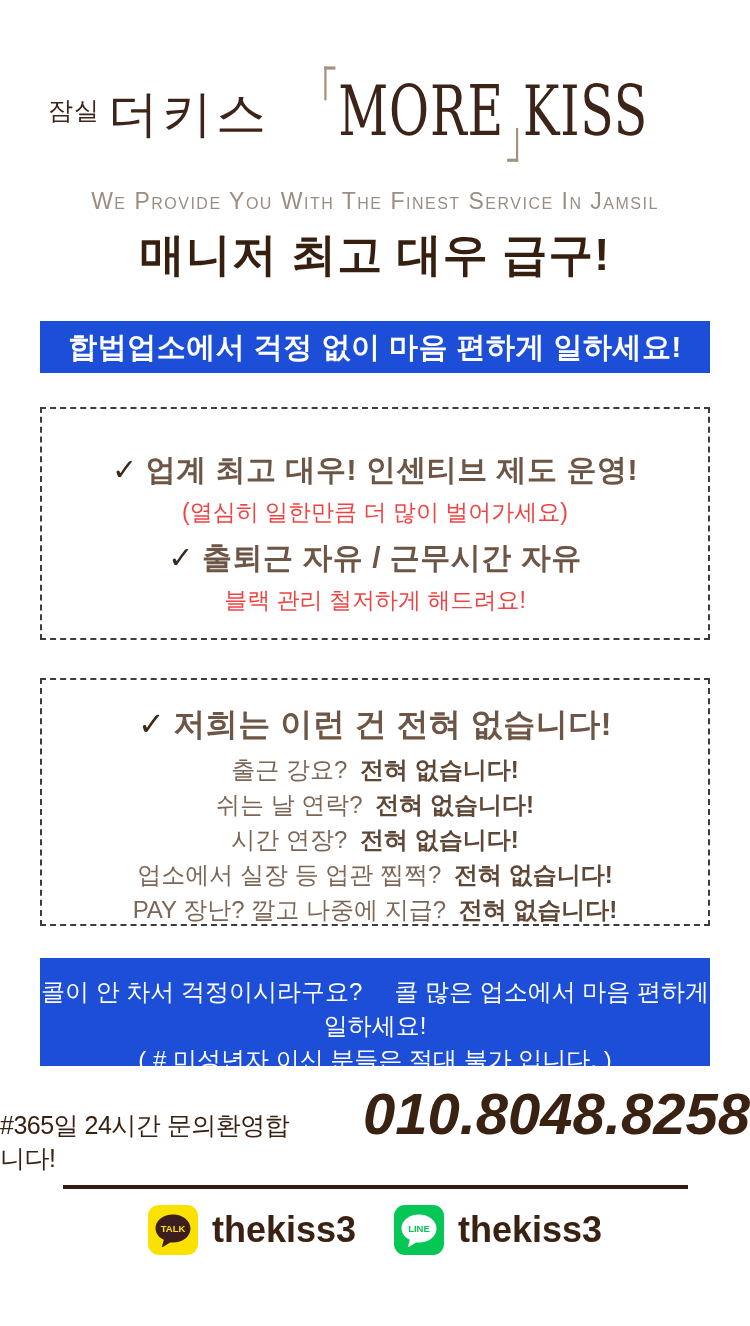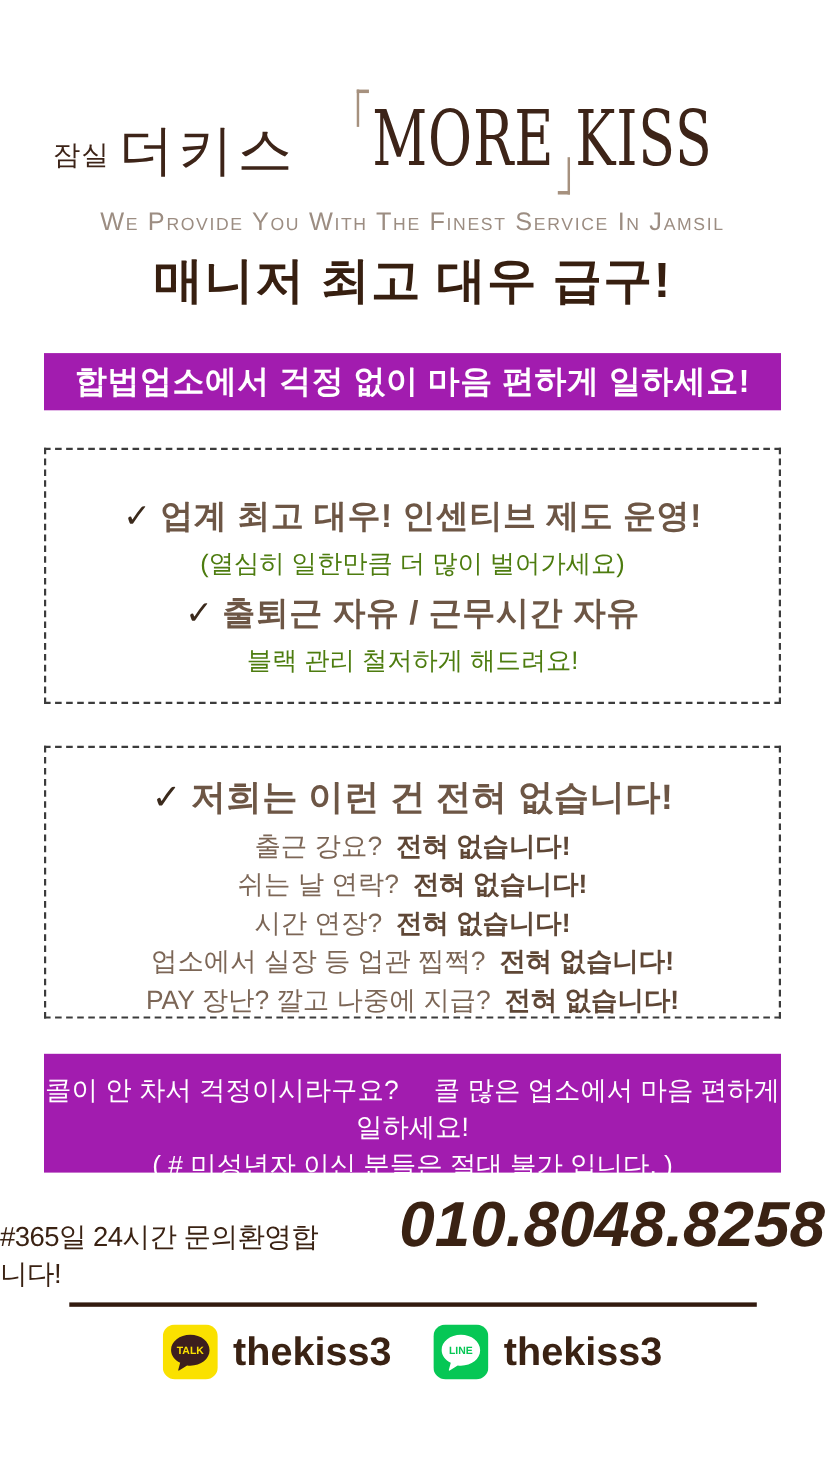--- a/index.html
+++ b/index.html
@@ -27,21 +27,21 @@
     color: #3d2418;
     white-space: nowrap;
   }
   .logo-line1 { line-height: 1; height: 138px; }
   .logo-line1 .squeeze { font-size: 104px; letter-spacing: 2px; }
   .logo-line2 {
     margin-top: 14px;
     height: 96px;
     display: flex;
     justify-content: center;
-    align-items: flex-end;
+    align-items: center;
     line-height: 1;
   }
   .logo-line2 .squeeze { font-size: 66px; letter-spacing: 1px; }
   .kr-small { font-size: 25px; font-weight: 400; padding-bottom: 8px; margin-right: 8px; letter-spacing: 1px; }
   .kr-big   { font-size: 50px; font-weight: 300; letter-spacing: 4px; padding-bottom: 0px; margin-right: 14px; }
   .bracketed { position: relative; display: inline-block; }
   .corner { position: absolute; display: block; }
   .corner.tl {
     width: 20px; height: 42px;
     border-left: 3px solid #a6917e; border-top: 3px solid #a6917e;
@@ -71,21 +71,21 @@
     text-align: center;
     font-size: 45px;
     font-weight: 800;
     letter-spacing: 1px;
     color: #371f10;
   }
 
   
   .banner {
     margin: 0 40px;
-    background: #a21caf;
+    background: #1d4ed8;
     color: #ffffff;
     text-align: center;
   }
   .banner1 {
     margin-top: 36px;
     height: 52px;
     line-height: 52px;
     font-size: 29px;
     font-weight: 700;
     letter-spacing: 0.5px;
@@ -105,21 +105,21 @@
   .dashed-box {
     margin: 0 40px;
     border: 2px dashed #3c3c3c;
     text-align: center;
     color: #6d5645;
   }
   .box1 { margin-top: 34px; height: 233px; padding-top: 44px; }
   .box2 { margin-top: 38px; height: 248px; padding-top: 24px; }
   .check { color: #3b2a1c; font-weight: 700; margin-right: 8px; }
   .feature-line { font-size: 30px; font-weight: 800; line-height: 34px; letter-spacing: 0.5px; }
-  .feature-sub  { font-size: 23px; font-weight: 400; color: #4d7c0f; line-height: 30px; margin-top: 10px; margin-bottom: 14px; }
+  .feature-sub  { font-size: 23px; font-weight: 400; color: #ef4444; line-height: 30px; margin-top: 10px; margin-bottom: 14px; }
   .feature-sub.last { margin-bottom: 0; }
   .box2-heading { font-size: 32px; font-weight: 800; line-height: 40px; letter-spacing: 0.5px; margin-bottom: 8px; }
   .no-row { font-size: 24px; line-height: 35px; color: #7c6656; }
   .no-row .q { font-weight: 400; }
   .no-row .a { font-weight: 800; color: #5f4736; margin-left: 6px; }
 
   
   .phone-row {
     margin-top: 14px;
     display: flex;

